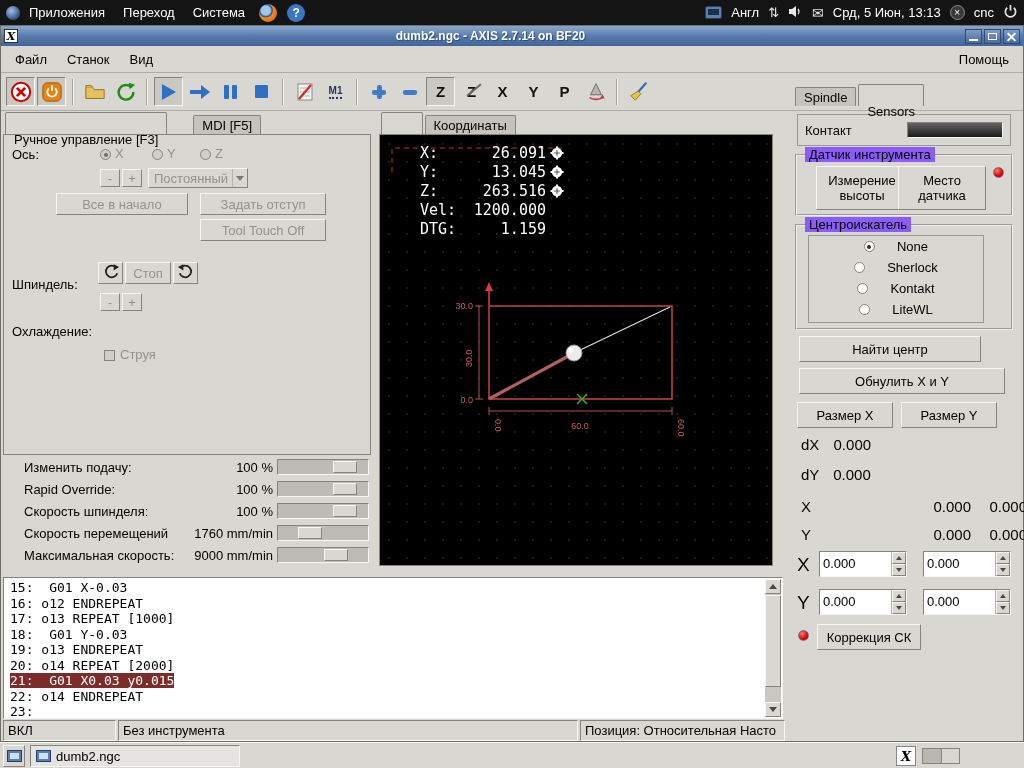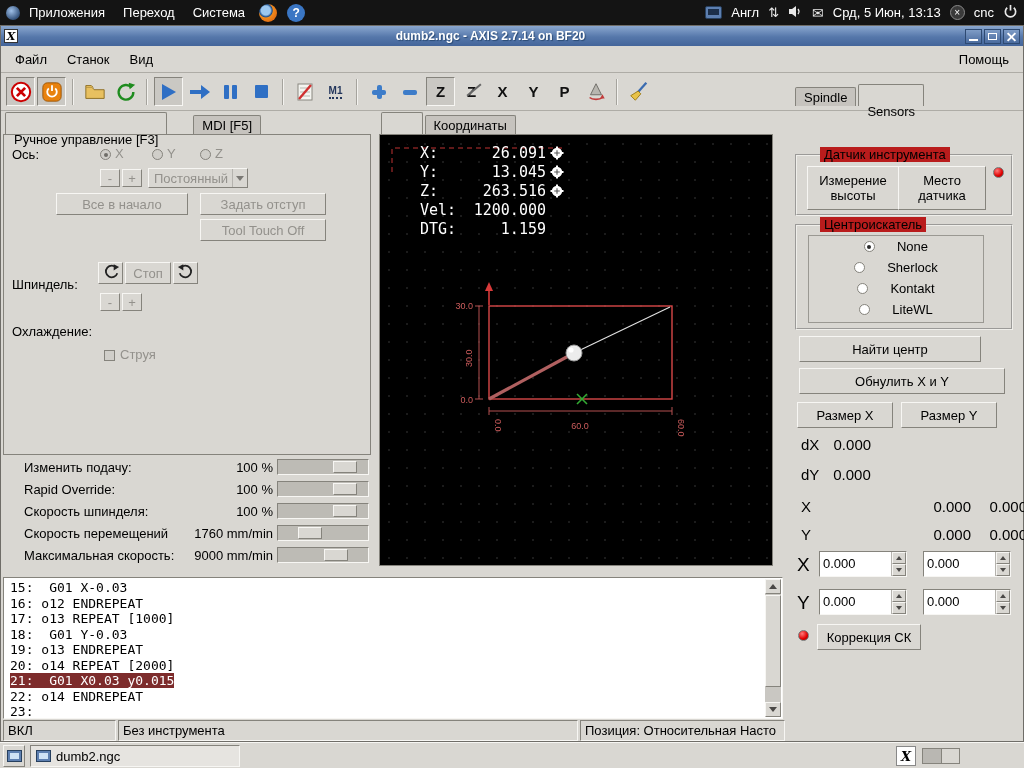--- a/index.html
+++ b/index.html
@@ -109,21 +109,21 @@
 
 .statusbar { position:absolute; left:2px; top:694px; height:21px; display:flex; gap:2px; }
 .sb-cell { border:1px solid; border-color:#85837c #f7f6f3 #f7f6f3 #85837c; padding:2px 4px; white-space:nowrap; overflow:hidden; }
 
 
 .rpanel { position:absolute; left:788px; top:58px; width:234px; height:600px; }
 .rtabs { position:absolute; left:6px; top:0; display:flex; align-items:flex-end; height:22px; }
 .contact-row { position:absolute; left:8px; top:30px; width:214px; height:32px; border:1px solid #9a9892; display:flex; align-items:center; justify-content:space-between; padding:0 7px; }
 .contact-ind { width:96px; height:16px; background:linear-gradient(#636363,#1c1c1c); }
 .frame { position:absolute; border:2px groove #efeeea; }
-.legend { position:absolute; top:-9px; left:23px; background:#b91c1c; padding:0 4px; white-space:nowrap; }
+.legend { position:absolute; top:-9px; left:8px; background:#8b5cf6; padding:0 4px; white-space:nowrap; }
 .led { width:11px; height:11px; border-radius:50%; background:radial-gradient(circle at 35% 30%, #ff7a7a, #e00000 60%, #8a0000); border:1px solid #777; display:inline-block; }
 .two-line { position:absolute; height:44px; white-space:normal; line-height:15px; padding:2px; text-align:center; }
 .opt-box { position:absolute; left:11px; top:9px; width:176px; height:88px; border:1px solid #9a9892; }
 .opt-row { height:21px; display:flex; align-items:center; justify-content:center; gap:18px; }
 .big { font-size:17px; }
 .val-row { position:absolute; font-size:15px; }
 .spin { position:absolute; height:26px; background:#fff; border:1px solid; border-color:#85837c #f7f6f3 #f7f6f3 #85837c; display:flex; }
 .spin .sval { flex:1; padding:4px 3px; }
 .steppers { width:15px; display:flex; flex-direction:column; border-left:1px solid #b5b3ae; }
 .step { flex:1; background:#d9d7d2; border:1px solid; border-color:#f7f6f3 #85837c #85837c #f7f6f3; display:flex; align-items:center; justify-content:center; }
@@ -468,24 +468,28 @@
     <div class="sb-cell" style="width:460px;">Без инструмента</div>
     <div class="sb-cell" style="width:205px;">Позиция: Относительная Насто</div>
   </div>
 
   <div class="rpanel">
     <div class="rtabs">
       <div class="tab">Spindle</div>
       <div class="tab active">Sensors</div>
     </div>
 
+    <div class="contact-row">
+      <span>Контакт</span>
+      <div class="contact-ind sunken"></div>
+    </div>
 
     <div class="frame" style="left:6px; top:70px; width:218px; height:62px;">
       <span class="legend">Датчик инструмента</span>
-      <button class="btn two-line" style="left:10px; top:10px; width:92px;">Измерение высоты</button>
+      <button class="btn two-line" style="left:19px; top:10px; width:92px;">Измерение высоты</button>
       <button class="btn two-line" style="left:101px; top:10px; width:88px;">Место датчика</button>
       <i class="led" style="position:absolute; left:196px; top:11px;"></i>
     </div>
 
     <div class="frame" style="left:6px; top:140px; width:218px; height:106px;">
       <span class="legend">Центроискатель</span>
       <div class="opt-box">
         <div class="opt-row">
             <i class="rb checked"></i>
             <span>None</span>

